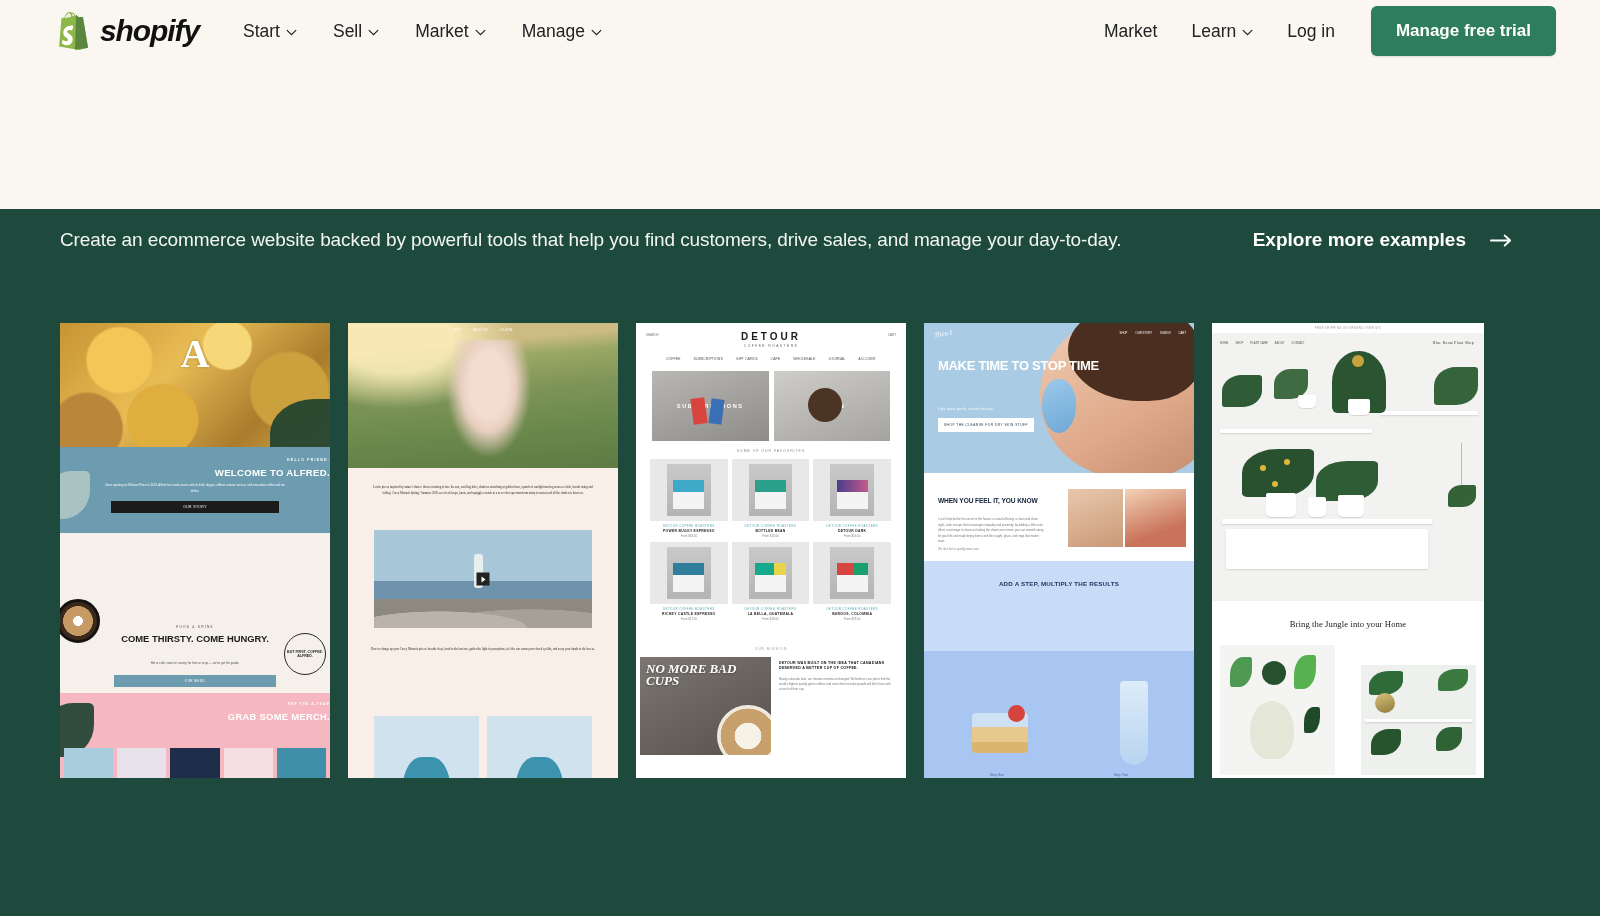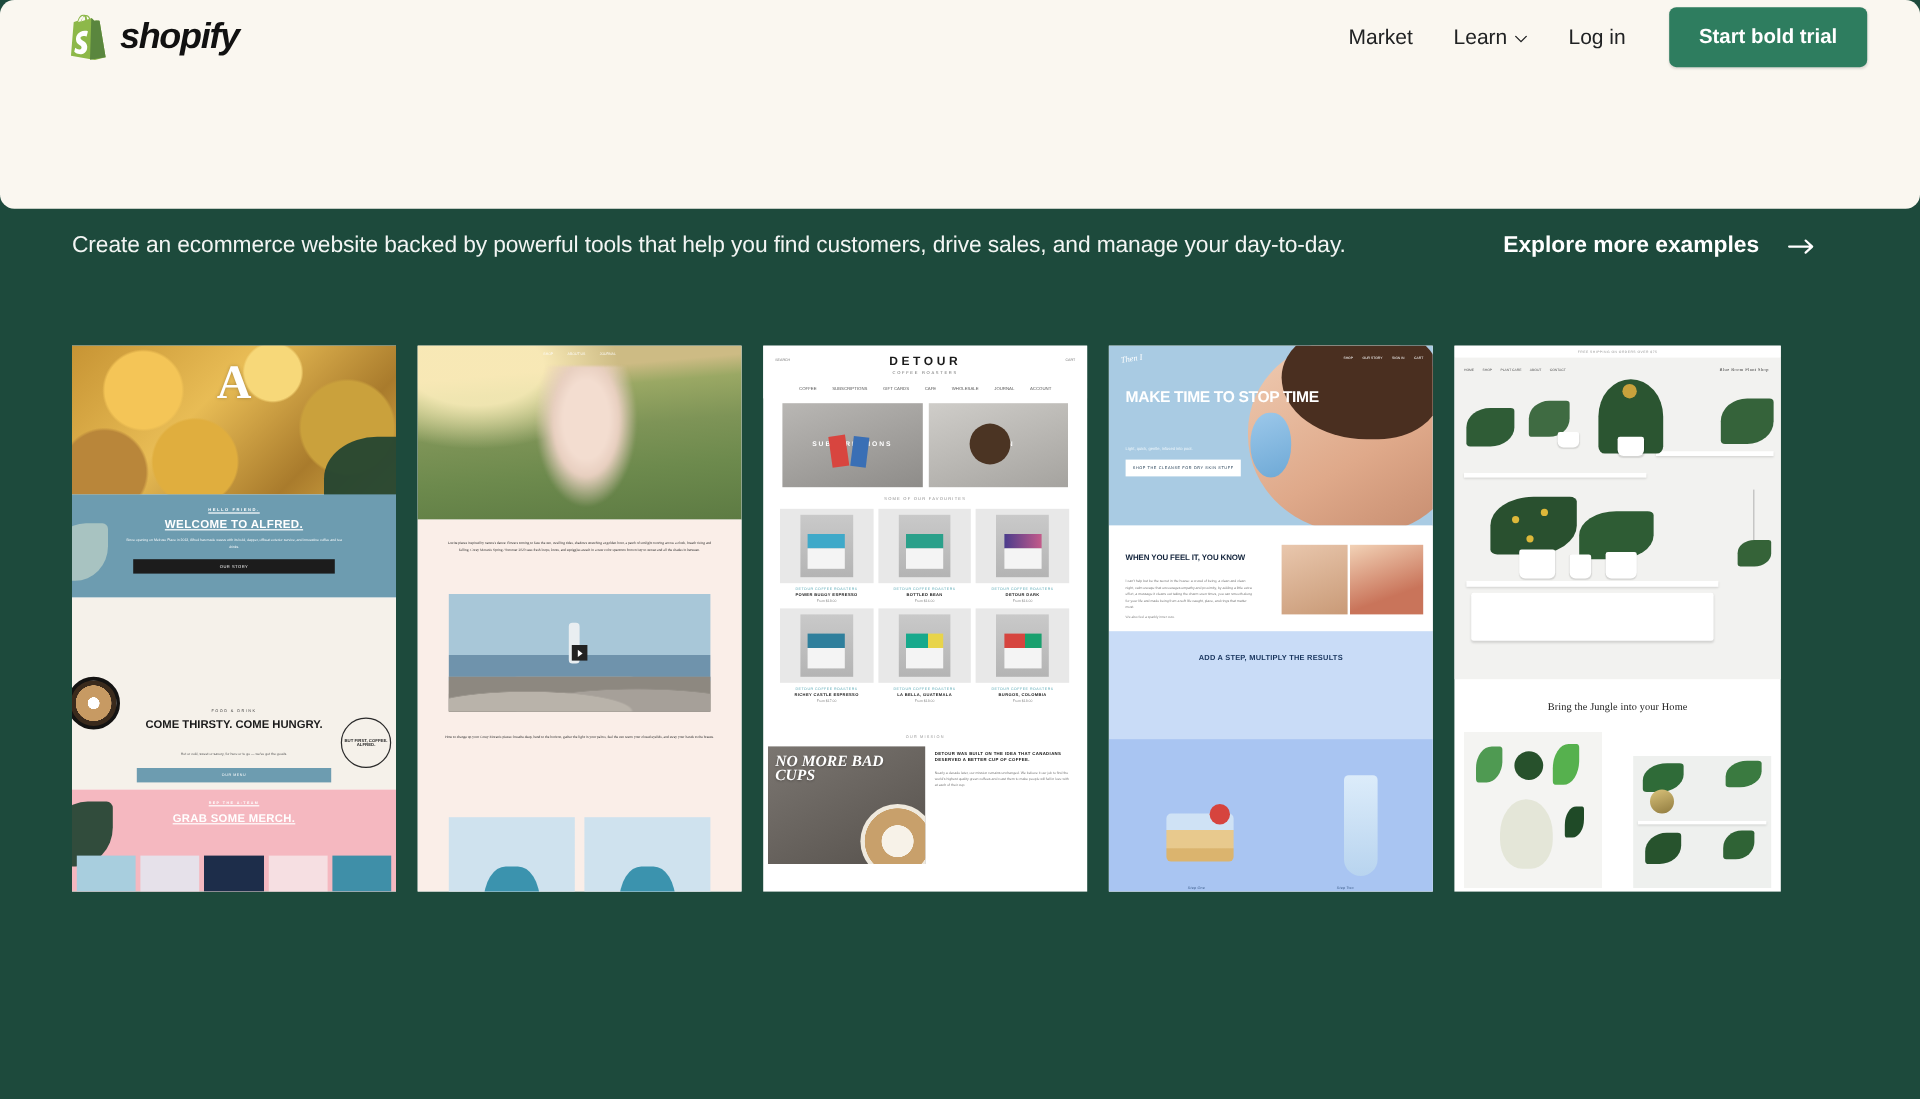--- a/index.html
+++ b/index.html
@@ -6,23 +6,22 @@
   html,body { width:1600px; height:916px; overflow:hidden; }
   body {
     font-family:"Liberation Sans", sans-serif;
     background:#1d4a3c;
     -webkit-font-smoothing:antialiased;
   }
 
   
   .header{
     position:relative;
-    height:174px;
+    height:209px;
     background:#faf7f0;
-    border-radius:12px;
   }
   .navbar{
     position:relative;
     z-index:5;
     height:62px;
     display:flex;
     align-items:center;
     padding:0 44px 0 57px;
   }
   .brand{ display:flex; align-items:center; gap:9px; margin-right:42px; cursor:pointer;}
@@ -106,21 +105,21 @@
     display:flex; gap:18px; padding:0 60px; margin-top:72px;
   }
   .card{
     width:270px; height:455px; overflow:hidden; position:relative;
     background:#fff; cursor:pointer; flex:0 0 auto;
   }
   .card.c5{ width:272px; }
   .mini{ position:absolute; left:0; right:0; }
 
   
-  .tx{ color:inherit; font-weight:bold; text-align:center;text-decoration:underline; }
+  .tx{ color:inherit; font-weight:bold; text-align:right; }
   .btn-mini{
     display:block; margin:6px auto 0; padding:4px 0; width:62%;
     font-size:3.4px; letter-spacing:.4px; text-align:center;
   }
 
   
   .c1-hero{ top:0; height:124px;
     background:
       radial-gradient(circle at 22% 30%, #f4c557 0 14%, transparent 15%),
       radial-gradient(circle at 62% 18%, #f7d879 0 12%, transparent 13%),
@@ -315,35 +314,61 @@
 
     <div class="brand">
       <svg class="bag-icon" viewBox="0 0 40 46">
         <path d="M28.8 6.4c-.2-.2-.6-.3-.9-.3l-2.4.2-2-2c-.3-.3-.7-.4-1-.4h-.1l-1 .3C20.6 2 19.3.6 17.4.6c-.2 0-.4 0-.6.1C16 .1 15.2 0 14.4 0 11 0 9.3 4.3 8.8 6.5l-3 .9c-.9.3-1 .3-1.1 1.2L2 41.7l24.2 4.2L37 43.2 31 7.3c0-.4-.2-.7-.4-.9zM20.3 4.6l-2.1.6c0-1.2-.2-2.4-.6-3.3 1.3.2 2.2 1.6 2.7 2.7zM16.6 5.7l-4.5 1.4c.5-1.9 1.7-4.4 3.6-4.9.3.7.6 1.8.6 3.2 0 .1.1.2.3.3zM14.7 1.3h.2c-.4.6-.8 1.4-1.1 2.3-.5 1.1-.8 2.2-1 3l-3.5 1c.6-2.1 2.2-6.3 5.4-6.3z" fill="#8DB849"></path>
         <path d="M27.9 6.1l-2.4.2-2-2c-.3-.3-.7-.4-1-.4l-1.3 41.9L37 43.2 31 7.3c0-.4-.2-.7-.4-.9-.2-.2-.6-.3-.9-.3z" fill="#5A863E"></path>
         <path d="M19.1 17.2l-1.3 5.1s-1.6-.7-3.4-.6c-2.7.2-2.8 1.9-2.7 2.3.1 2.3 6.4 2.8 6.7 8.4.3 4.4-2.3 7.4-6.1 7.7-4.5.2-7-2.4-7-2.4l1-4.1s2.6 2 4.6 1.8c1.3-.1 1.8-1.2 1.8-1.9-.2-3-5.3-2.8-5.6-7.9-.3-4.3 2.5-8.7 8.8-9.1 2.4-.2 3.2.7 3.2.7z" fill="#fff"></path>
       </svg>
       <span class="wordmark">shopify</span>
     </div>
 
+    <div class="nav-left">
+      <div class="nav-item">
+        <span>Start</span>
+        <svg class="chev" viewBox="0 0 12 8">
+            <path d="M1 1.5L6 6.5 11 1.5" fill="none" stroke="#202223" stroke-width="1.3" stroke-linecap="round"></path>
+          </svg>
+      </div>
+      <div class="nav-item">
+        <span>Sell</span>
+        <svg class="chev" viewBox="0 0 12 8">
+            <path d="M1 1.5L6 6.5 11 1.5" fill="none" stroke="#202223" stroke-width="1.3" stroke-linecap="round"></path>
+          </svg>
+      </div>
+      <div class="nav-item">
+        <span>Market</span>
+        <svg class="chev" viewBox="0 0 12 8">
+            <path d="M1 1.5L6 6.5 11 1.5" fill="none" stroke="#202223" stroke-width="1.3" stroke-linecap="round"></path>
+          </svg>
+      </div>
+      <div class="nav-item">
+        <span>Manage</span>
+        <svg class="chev" viewBox="0 0 12 8">
+            <path d="M1 1.5L6 6.5 11 1.5" fill="none" stroke="#202223" stroke-width="1.3" stroke-linecap="round"></path>
+          </svg>
+      </div>
+    </div>
 
     <div class="nav-right">
       <div class="nav-item">
         <span>Market</span>
       </div>
       <div class="nav-item">
         <span>Learn</span>
         <svg class="chev" viewBox="0 0 12 8">
             <path d="M1 1.5L6 6.5 11 1.5" fill="none" stroke="#202223" stroke-width="1.3" stroke-linecap="round"></path>
           </svg>
       </div>
       <div class="nav-item">
         <span>Log in</span>
       </div>
-      <button class="cta">Start bold trial</button>
+      <button class="cta">Manage free trial</button>
     </div>
   </div>
 
 </div>
 
 <div class="section">
   <div class="hero-row">
     <p class="hero-sub">Create an ecommerce website backed by powerful tools that help you find customers, drive sales, and manage your day-to-day.</p>
     <div class="explore">
       <span>Explore more examples</span>

